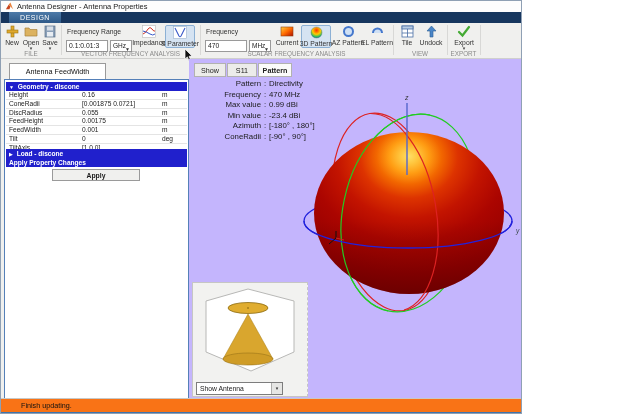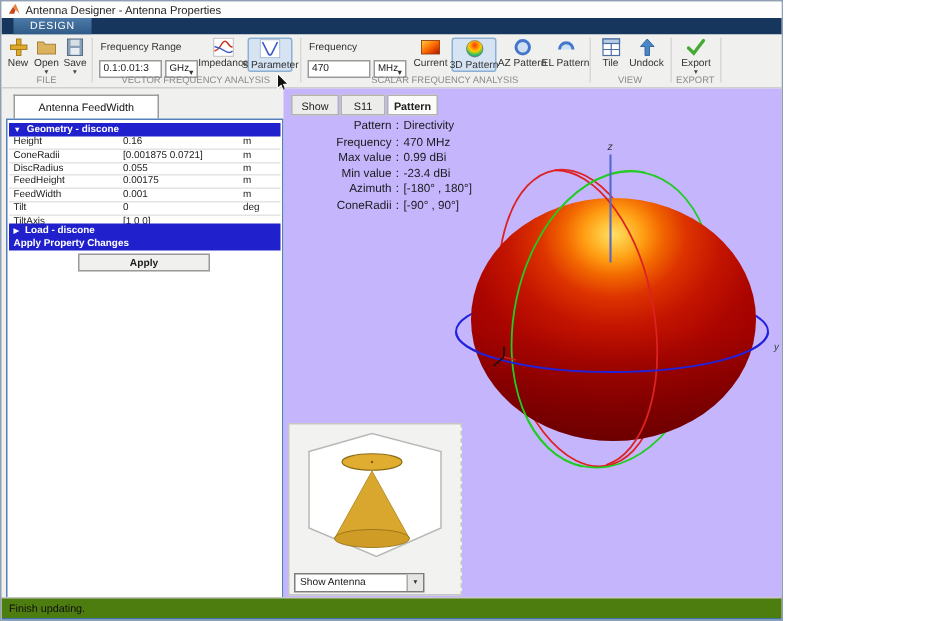--- a/index.html
+++ b/index.html
@@ -62,21 +62,21 @@
     background:linear-gradient(#800000 0%,#bb0000 7%,#ee1100 14%,#ff5500 21%,#ff9900 28%,#ffd500 35%,#fff700 41%,#beee2f 46%,#6edd4e 51%,#1fd490 57%,#0cc8c8 62%,#00b0f0 68%,#0080ff 75%,#0048ff 83%,#0018dd 91%,#000c86 100%); }
   .cb-tick { position:absolute; left:383px; width:20px; height:8px; font-size:6.3px; color:#333; line-height:8px; }
   .cb-tick::before { content:""; position:absolute; left:-4px; top:4px; width:3px; height:1px; background:#555; }
 
   
   .inset { position:absolute; left:3px; top:223px; width:116px; height:115px; background:#f2f2f0; border:1px solid #c6c6c4; border-right-style:dashed; }
   .inset-dd { position:absolute; left:3px; top:99px; width:87px; height:13px; background:#fff; border:1px solid #7d7d7d; font-size:6.8px; line-height:11px; padding-left:3px; }
   .inset-dd .ddbox { position:absolute; right:0; top:0; width:11px; height:11px; background:#e6e6e4; border-left:1px solid #adadab; text-align:center; font-size:5px; line-height:10px; color:#333; }
 
   
-  .statusbar { position:absolute; left:0; top:397px; width:622px; height:14px; background:#4d7c0f; border-top:1px solid #c8c8c6; font-size:7.2px; line-height:14px; padding-left:5px; color:#111; }
+  .statusbar { position:absolute; left:0; top:397px; width:622px; height:14px; background:#f97316; border-top:1px solid #c8c8c6; font-size:7.2px; line-height:14px; padding-left:20px; color:#111; }
   .bottom-strip { position:absolute; left:0; top:411px; width:622px; height:3px; background:#3f74ad; }
 
   .cursor { position:absolute; left:183px; top:48px; }
 </style>
 </head>
 <body>
 
 <div class="app">
 
   <div class="titlebar">

